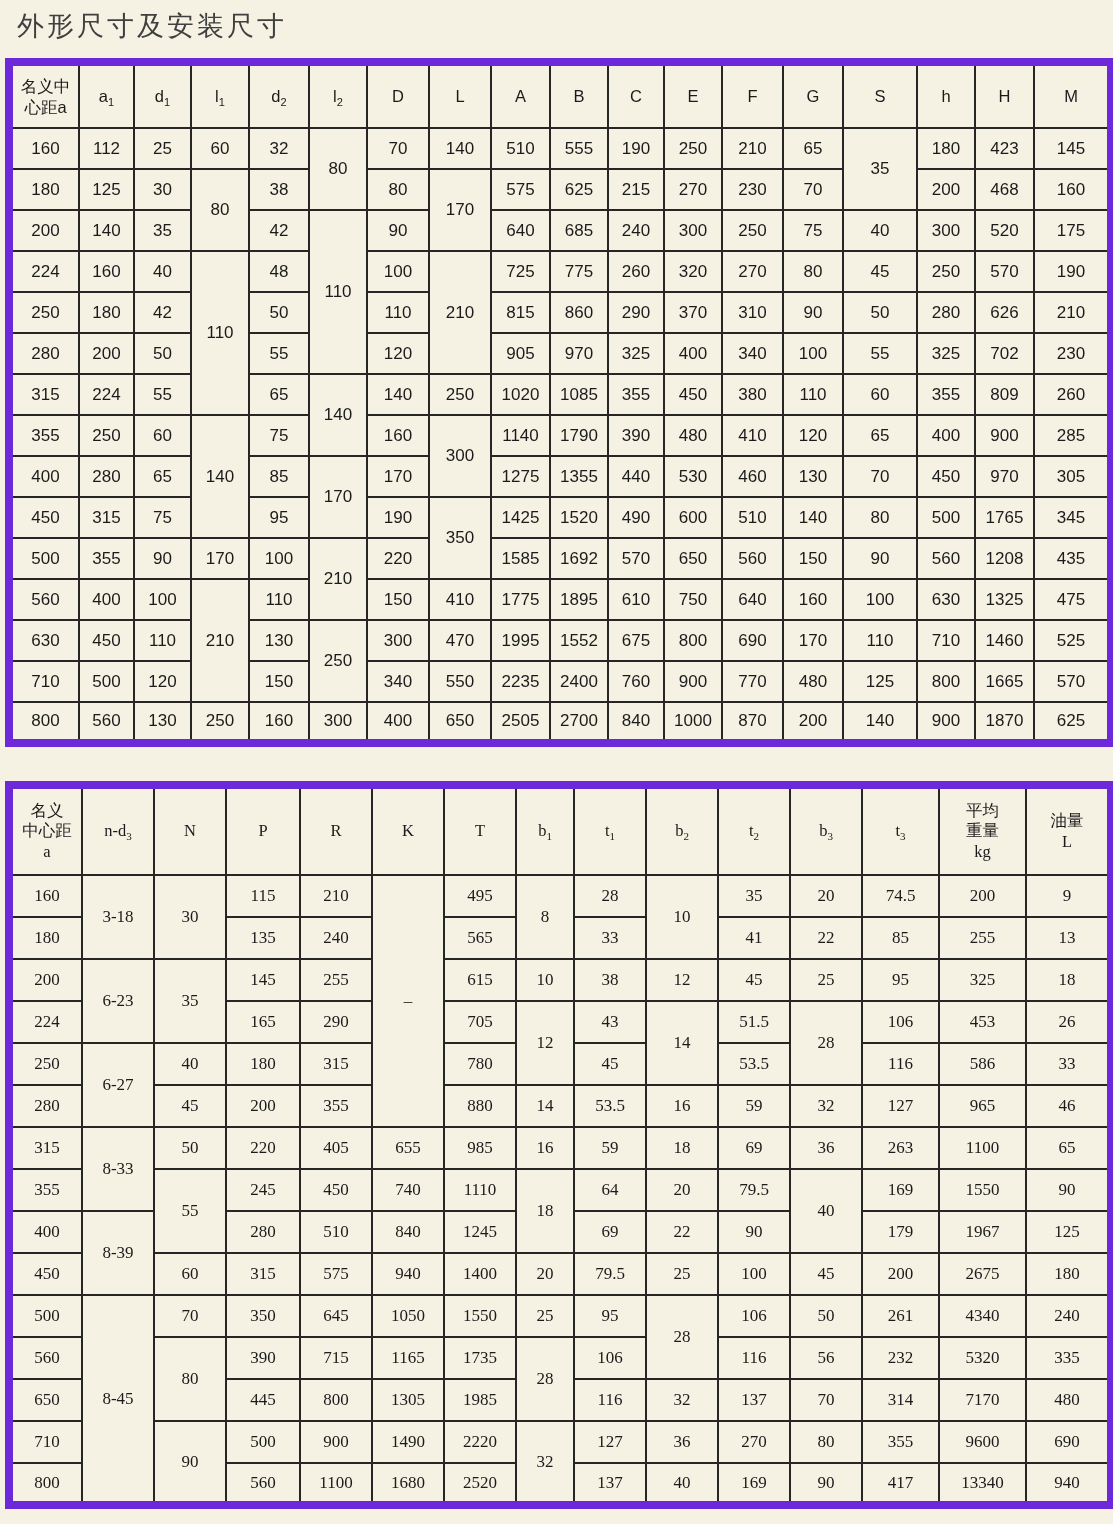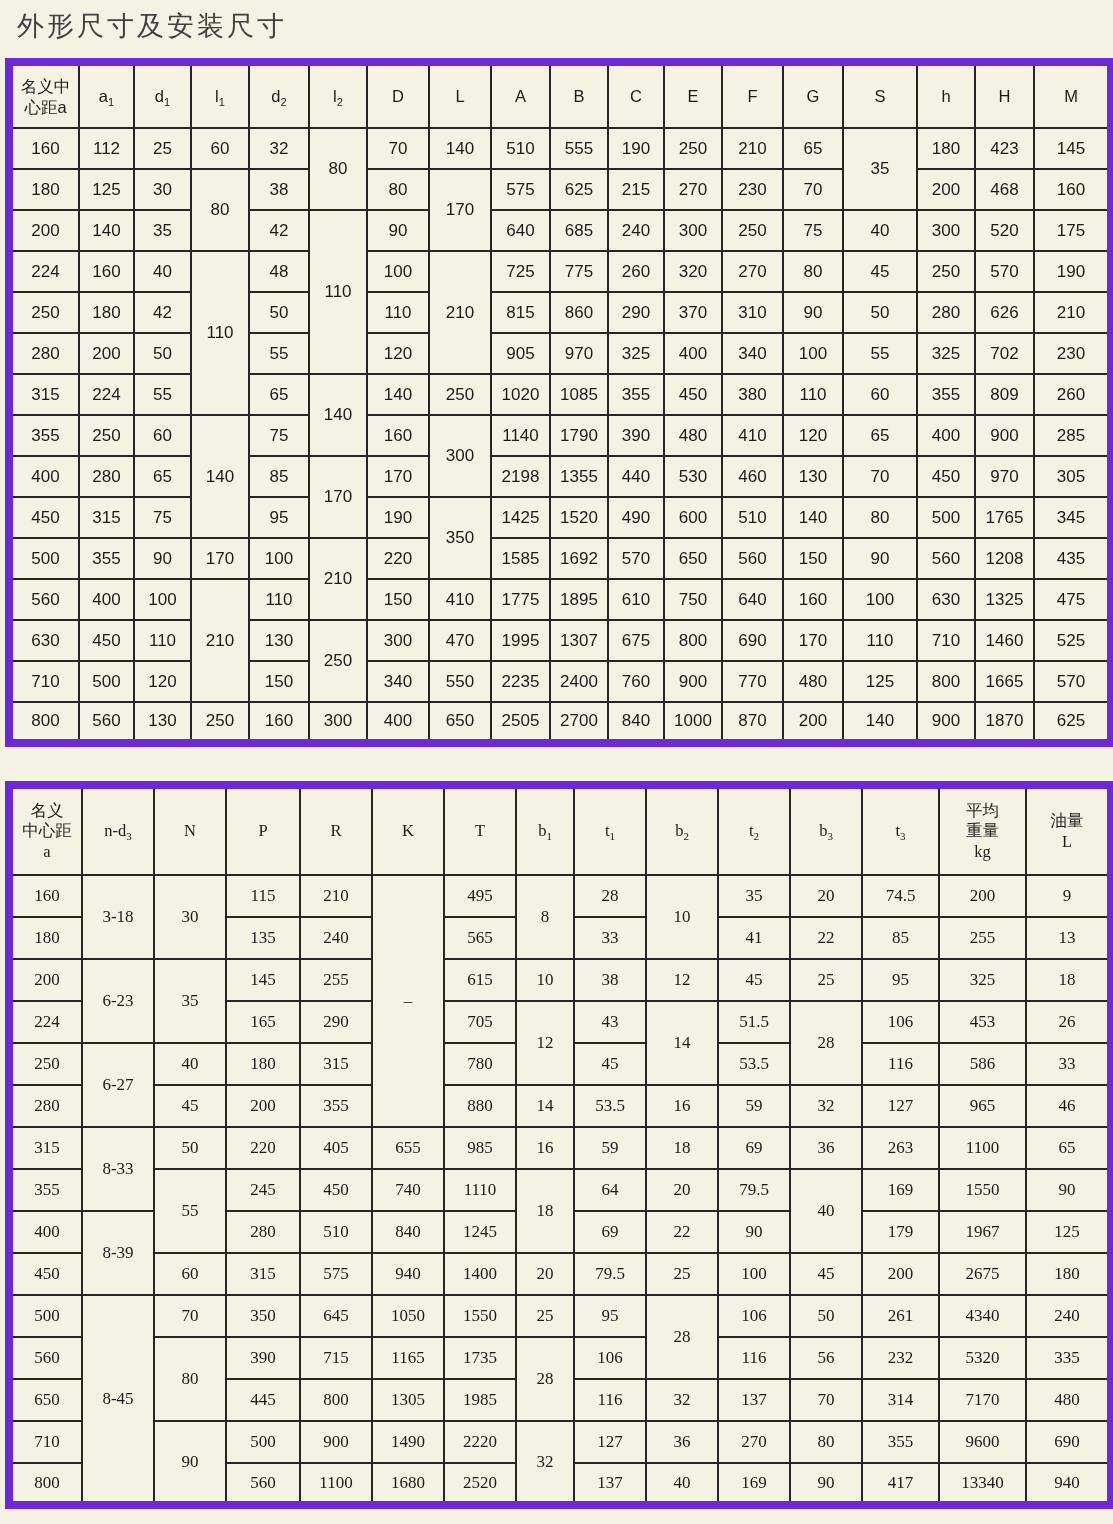--- a/index.html
+++ b/index.html
@@ -255,21 +255,21 @@
           <td>900</td>
           <td>285</td>
         </tr>
         <tr>
           <td>400</td>
           <td>280</td>
           <td>65</td>
           <td>85</td>
           <td rowspan="2">170</td>
           <td>170</td>
-          <td>2198</td>
+          <td>1275</td>
           <td>1355</td>
           <td>440</td>
           <td>530</td>
           <td>460</td>
           <td>130</td>
           <td>70</td>
           <td>450</td>
           <td>970</td>
           <td>305</td>
         </tr>
@@ -331,21 +331,21 @@
         </tr>
         <tr>
           <td>630</td>
           <td>450</td>
           <td>110</td>
           <td>130</td>
           <td rowspan="2">250</td>
           <td>300</td>
           <td>470</td>
           <td>1995</td>
-          <td>1307</td>
+          <td>1552</td>
           <td>675</td>
           <td>800</td>
           <td>690</td>
           <td>170</td>
           <td>110</td>
           <td>710</td>
           <td>1460</td>
           <td>525</td>
         </tr>
         <tr>

